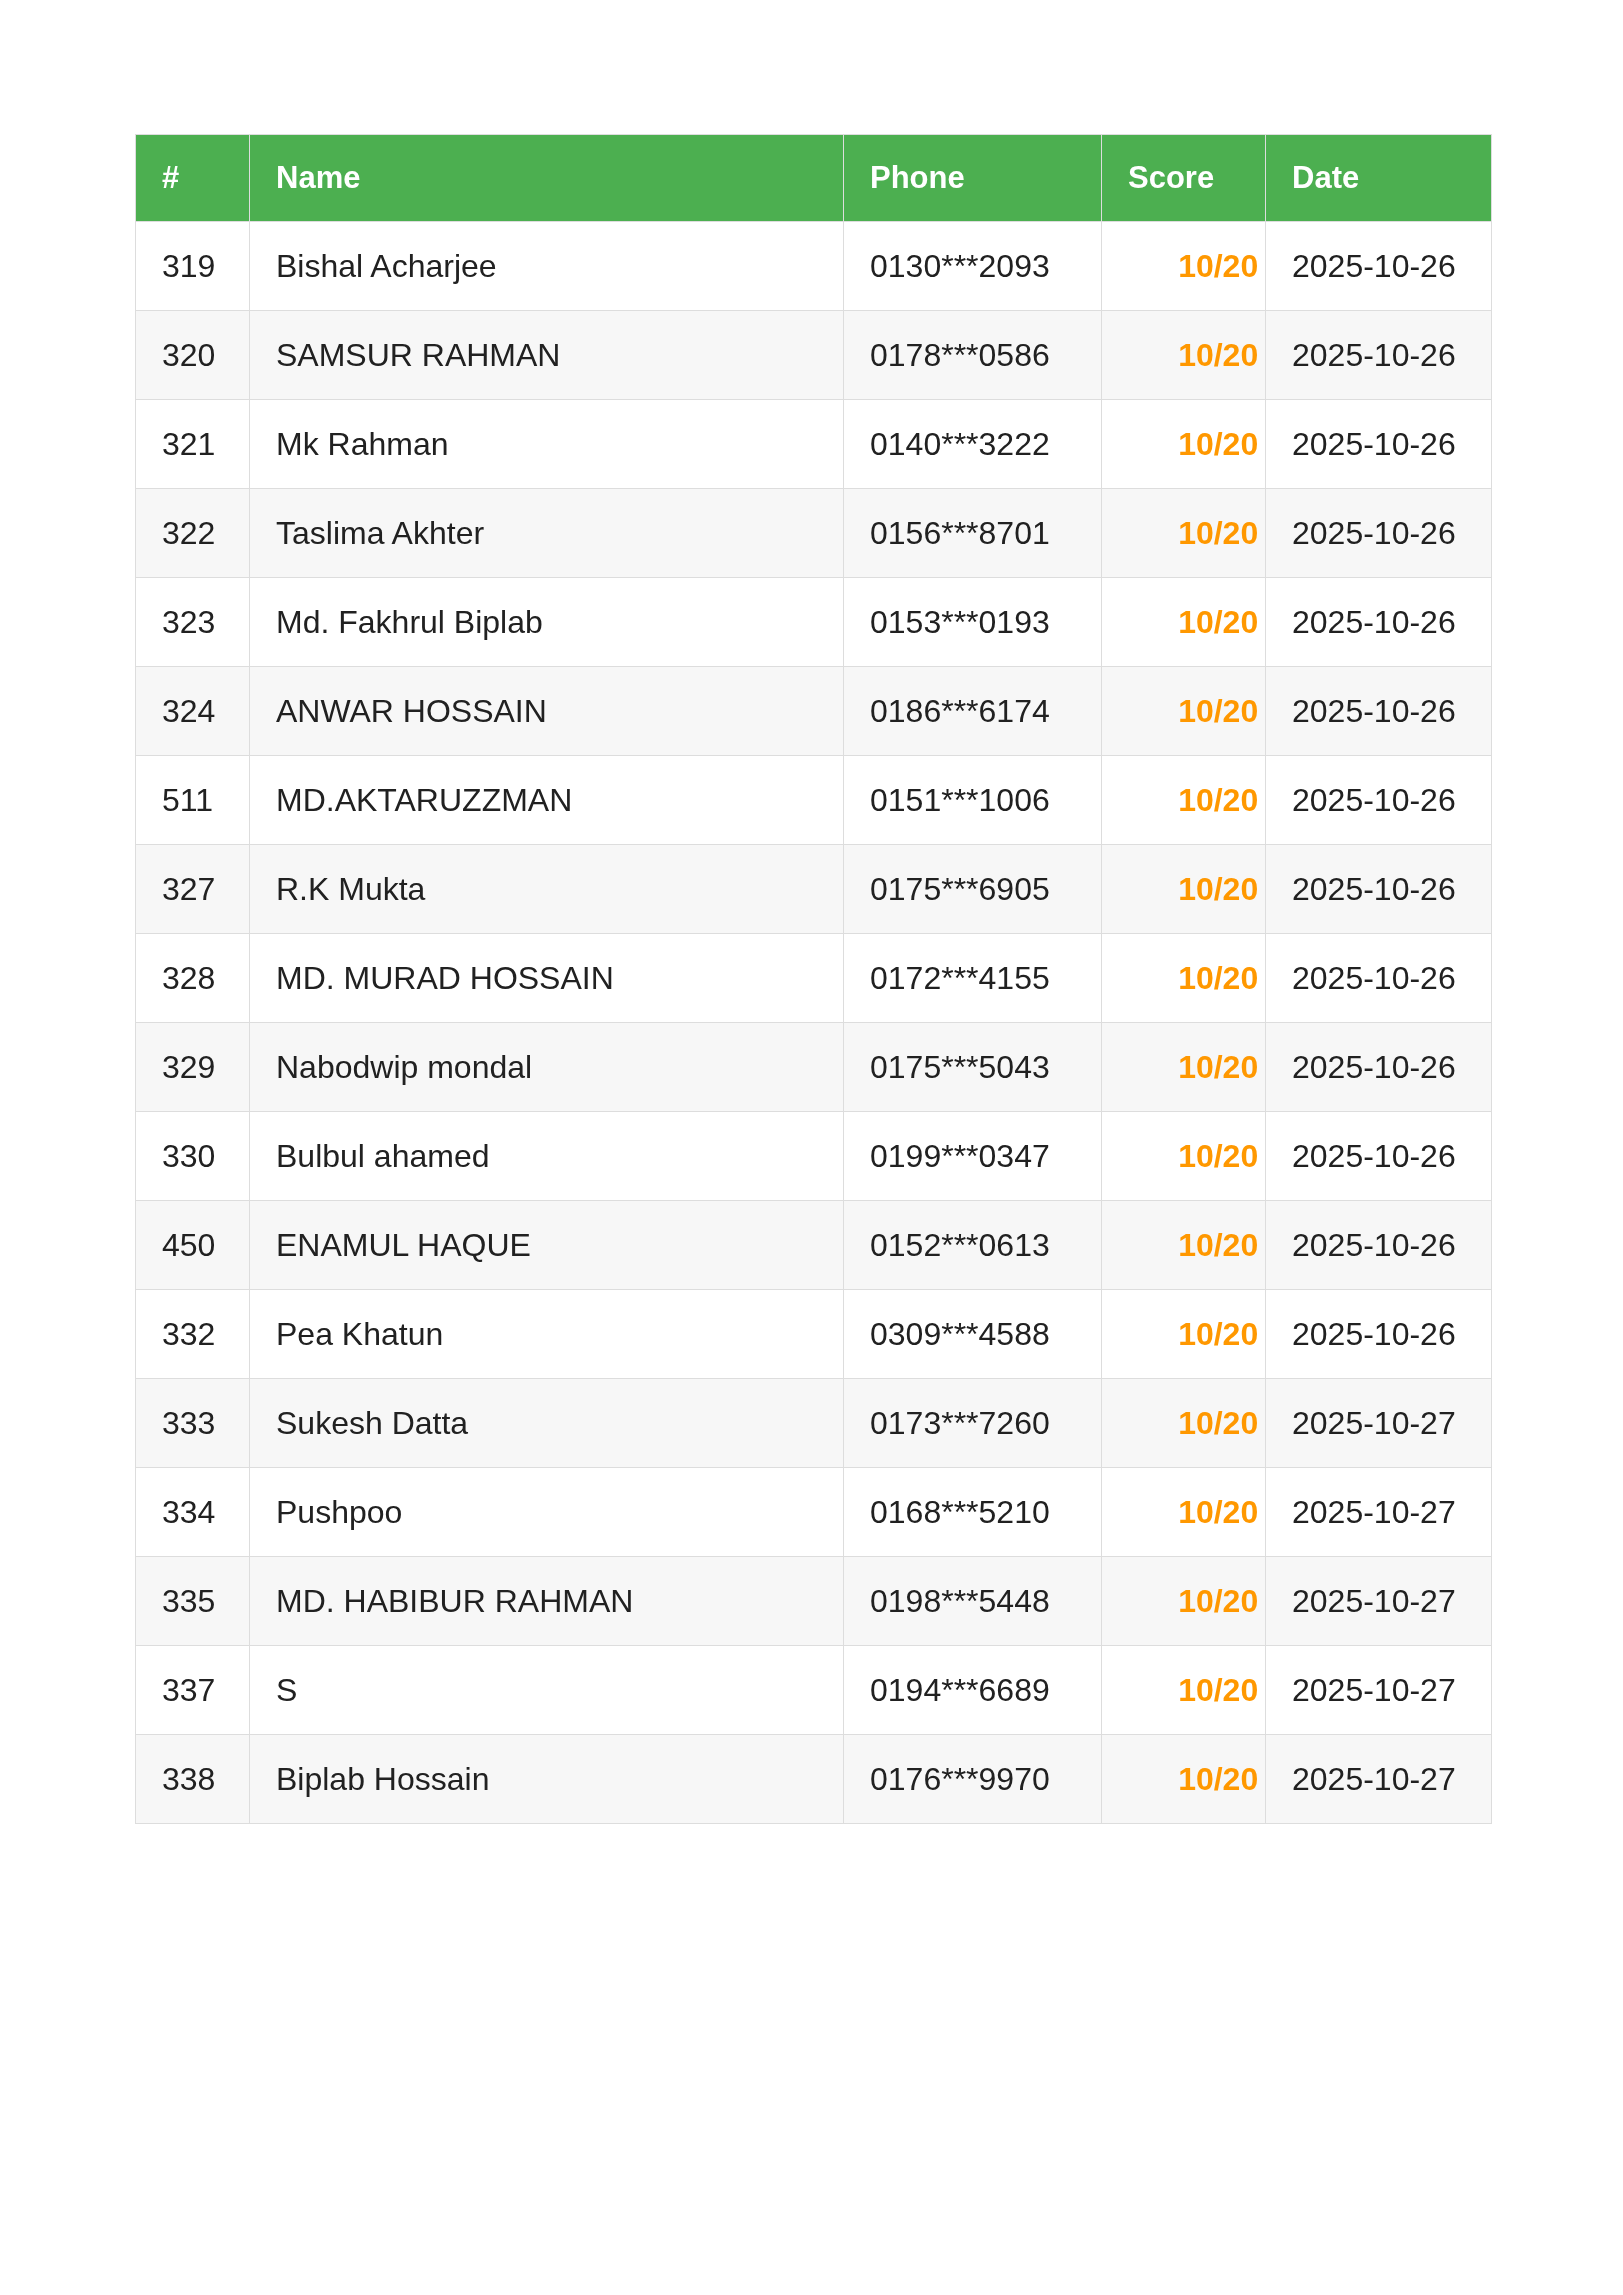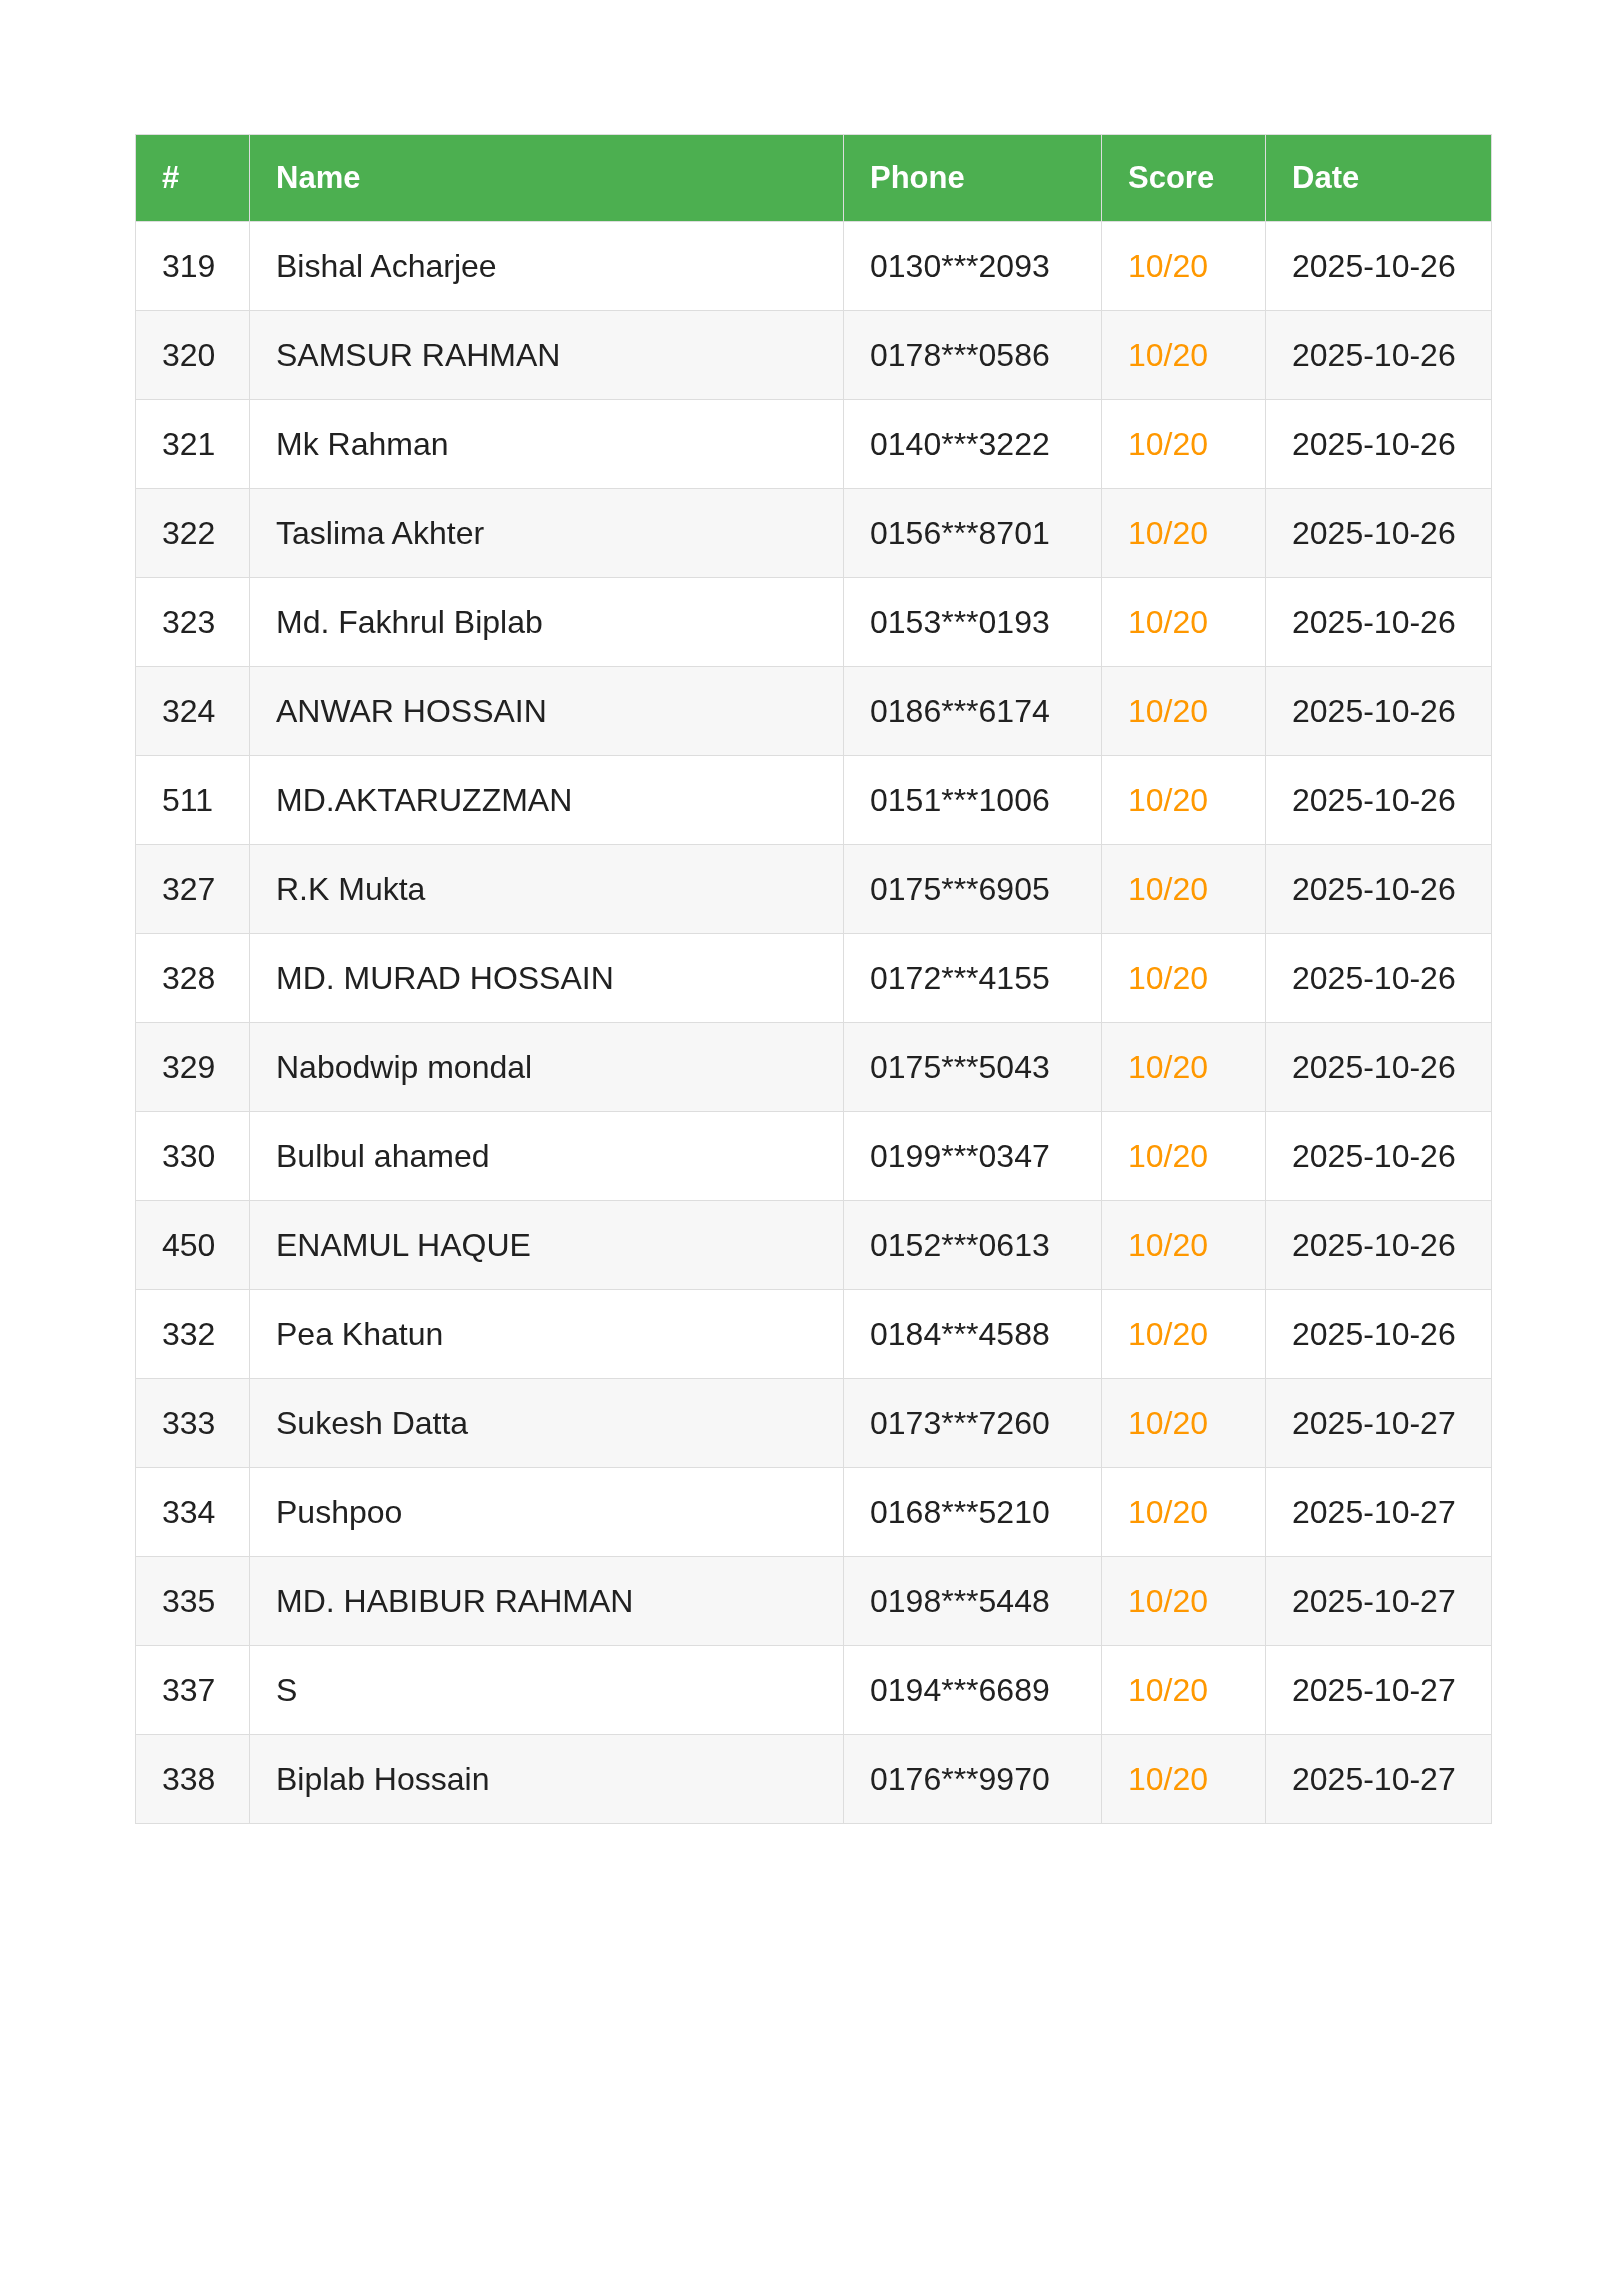--- a/index.html
+++ b/index.html
@@ -55,21 +55,22 @@
     font-size: 32px;
     height: 89px;
     background: var(--row-bg);
     color: var(--cell-text);
   }
   table.scores tbody tr:nth-child(even) td {
     background: var(--row-alt-bg);
   }
   table.scores td.score {
     color: var(--score-text);
-    font-weight: normal;
+    font-weight: bold;
+    text-align: right;
   }
 </style>
 </head>
 <body>
 
 <div class="table-wrap">
   <table class="scores">
     <colgroup>
       <col style="width:114px">
       <col style="width:594px">
@@ -167,21 +168,21 @@
         <tr>
           <td>450</td>
           <td>ENAMUL HAQUE</td>
           <td>0152***0613</td>
           <td class="score">10/20</td>
           <td>2025-10-26</td>
         </tr>
         <tr>
           <td>332</td>
           <td>Pea Khatun</td>
-          <td>0184***4588</td>
+          <td>0309***4588</td>
           <td class="score">10/20</td>
           <td>2025-10-26</td>
         </tr>
         <tr>
           <td>333</td>
           <td>Sukesh Datta</td>
           <td>0173***7260</td>
           <td class="score">10/20</td>
           <td>2025-10-27</td>
         </tr>

